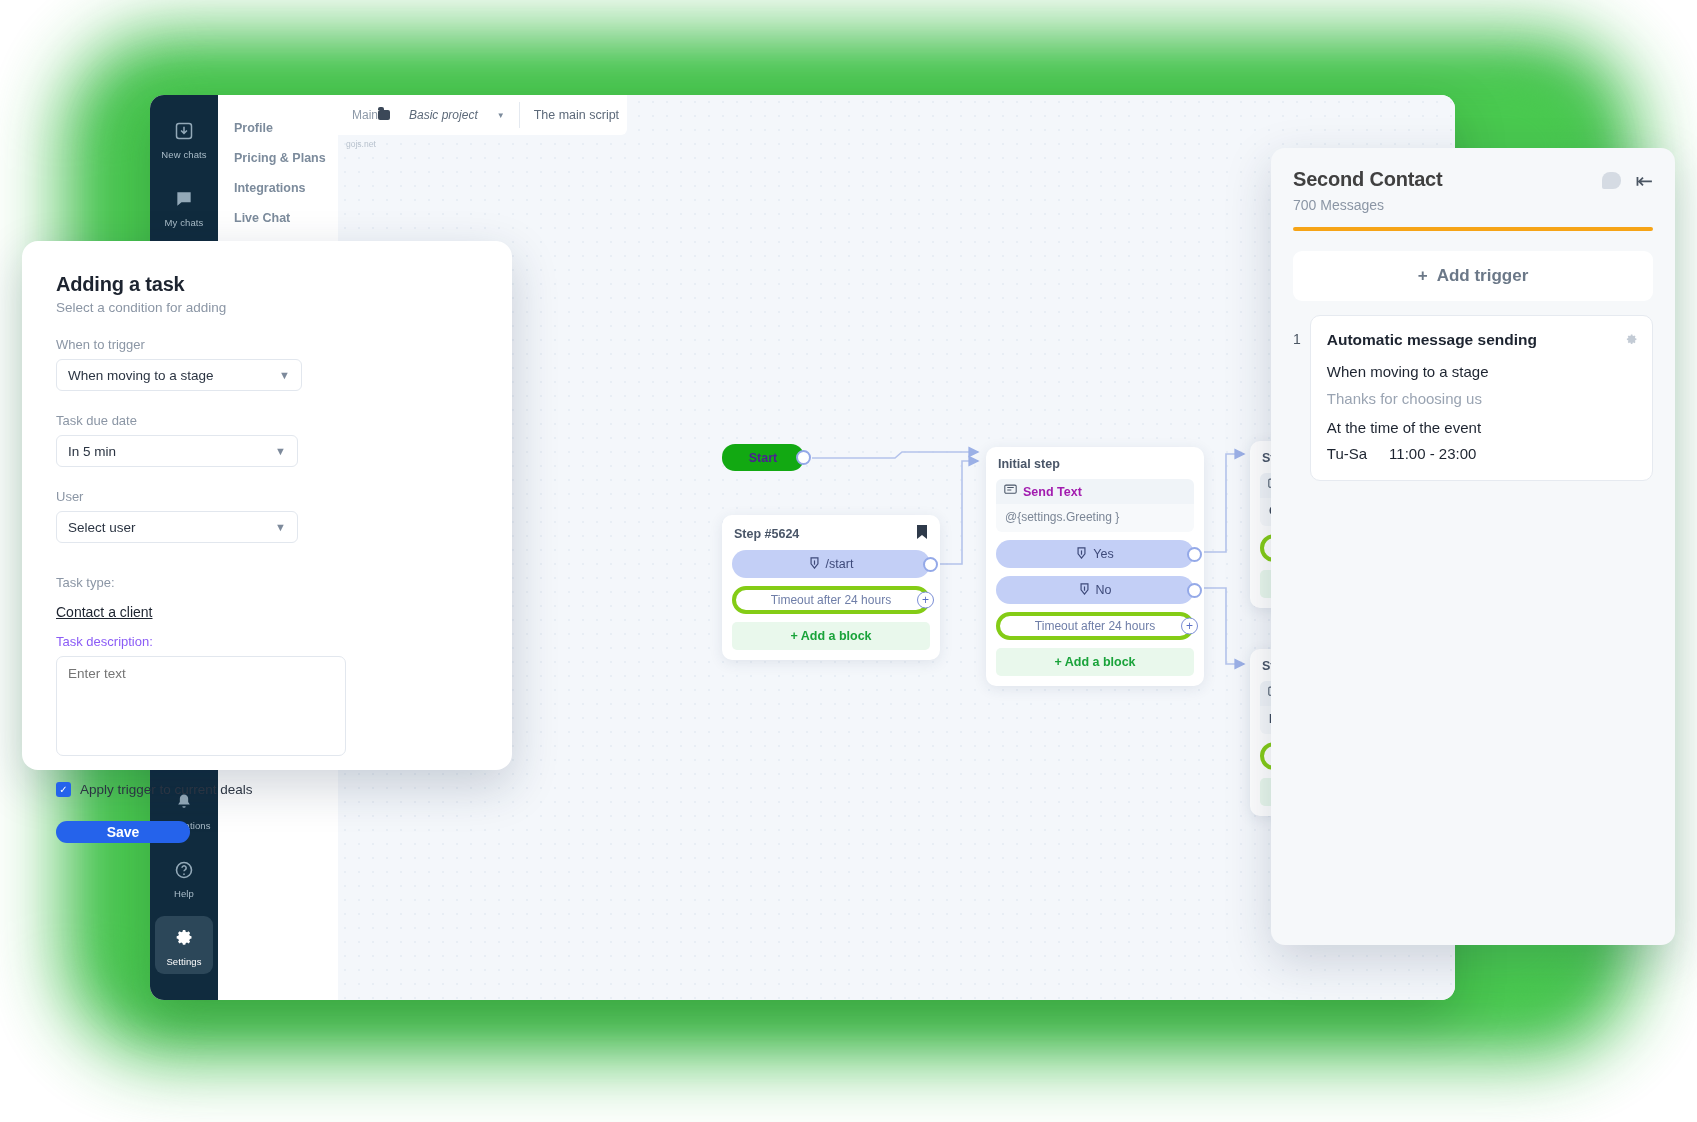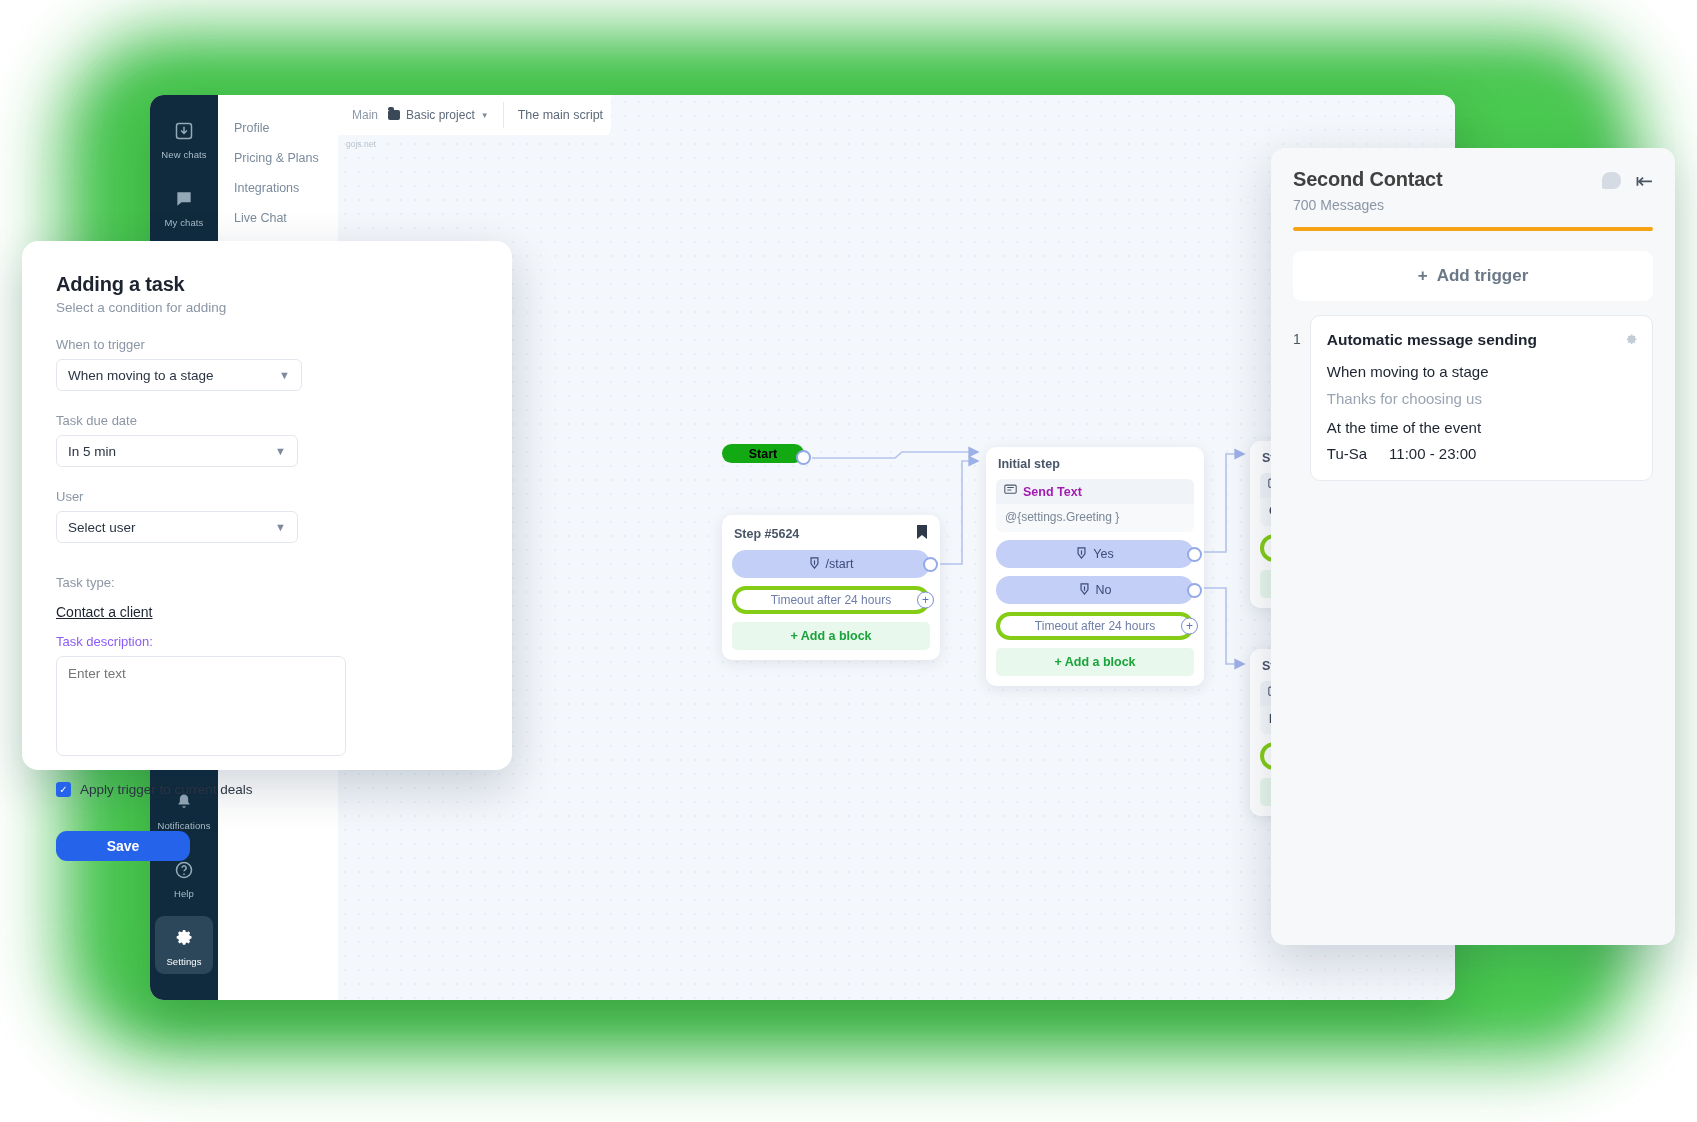--- a/index.html
+++ b/index.html
@@ -69,21 +69,21 @@
                  display: flex; flex-direction: column; align-items: center; }
 
   
   .nav-col {
     position: absolute; left: 68px; top: 0;
     width: 120px; height: 100%;
     background: #ffffff;
     padding: 18px 0 0 0;
   }
   .nav-item {
-    font-size: 12.5px; color: #7c8b9c; font-weight: 400;
+    font-size: 12.5px; color: #7c8b9c; font-weight: 700;
     padding: 8px 0 8px 16px; cursor: pointer; white-space: nowrap;
   }
 
   
   .canvas {
     position: absolute; left: 188px; top: 0;
     right: 0; bottom: 0;
     background: #f4f7fb;
   }
   .canvas::before {
@@ -95,36 +95,36 @@
   
   .crumb-bar {
     position: absolute; left: 188px; top: 0;
     height: 40px; background: #ffffff;
     display: flex; align-items: center;
     padding: 0 8px 0 14px;
     border-bottom-right-radius: 6px;
     z-index: 4;
   }
   .crumb { font-size: 12px; color: #8d99a8; white-space: nowrap; }
-  .crumb.proj { color: #5d6a7a; display: flex; align-items: center; gap: 6px; margin-left: 10px; cursor:pointer;}
+  .crumb.proj { color: #5d6a7a; display: flex; align-items: center; gap: 19px; cursor:pointer;font-style:italic;}
   .folder-ic { width: 12px; height: 10px; background: #3b4858; border-radius: 2px 2px 2px 2px; position: relative; }
   .folder-ic::before { content:""; position:absolute; left:0; top:-3px; width:6px; height:3px; background:#3b4858; border-radius:2px 2px 0 0;}
   .caret { font-size: 8px; color:#7c8b9c; }
   .crumb-div { width:1px; height:26px; background:#e4e9f0; margin:0 14px; }
   .crumb.script { color:#5d6a7a; font-size:12.5px; cursor:pointer;}
   .wm { position:absolute; left:196px; top:44px; font-size:8.5px; color:#b8c2cd; z-index:4;}
 
   
   .node { position: absolute; z-index: 3; }
   .start-pill {
     left: 572px; top: 349px;
-    width: 82px; height: 19px;
+    width: 82px; height: 27px;
     background: #12a912; border-radius: 13px;
     display: flex; align-items: center; justify-content: center;
-    color: #000000; font-size: 12.5px; font-weight: 700;
+    color: #4c1d95; font-size: 12.5px; font-weight: 700;
     cursor: pointer;
   }
   .port {
     position: absolute; width: 15px; height: 15px;
     background: #ffffff; border: 2px solid #94a9e8;
     border-radius: 50%; z-index: 5;
   }
 
   .card {
     background: #ffffff; border-radius: 10px;
@@ -214,21 +214,21 @@
     font-family: "Liberation Sans", sans-serif; resize: none; outline:none;
   }
   .cb-row { display:flex; align-items:center; gap:9px; margin-top: 22px;}
   .cb {
     width: 15px; height: 15px; border-radius: 3px; background: #2563eb;
     display:flex; align-items:center; justify-content:center;
     color:#fff; font-size:10px; cursor:pointer;
   }
   .cb-lbl { font-size: 13.5px; color:#2b3442; }
   .save-btn {
-    margin-top: 34px; width: 134px; height: 30px;
+    margin-top: 24px; width: 134px; height: 22px;
     background: #2563eb; border-radius: 11px; border:none;
     color: #ffffff; font-size: 14px; font-weight: 700;
     font-family: "Liberation Sans", sans-serif; cursor: pointer;
   }
 
   
   .side-panel {
     position: absolute; left: 1271px; top: 148px;
     width: 404px; height: 797px;
     background: #f6f8fa; border-radius: 14px;

